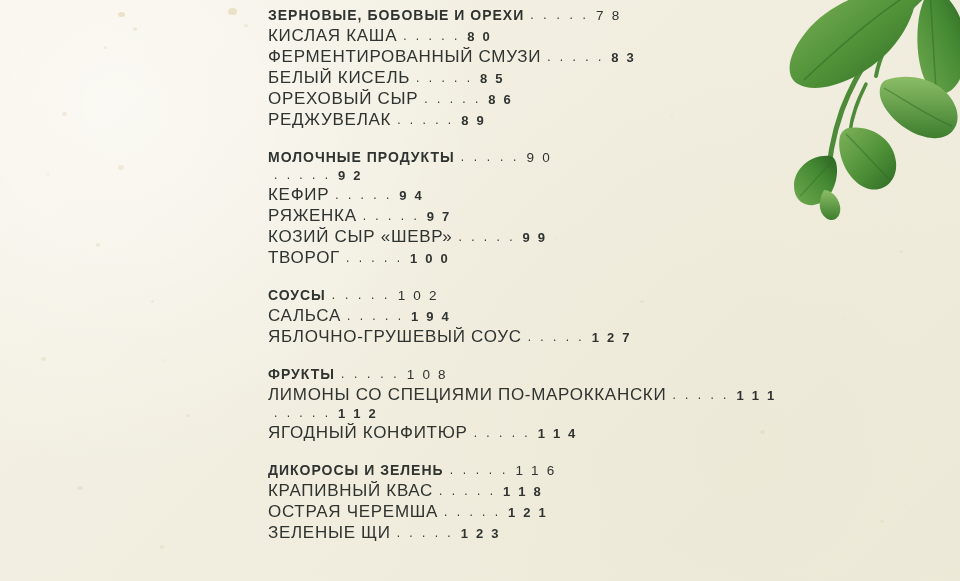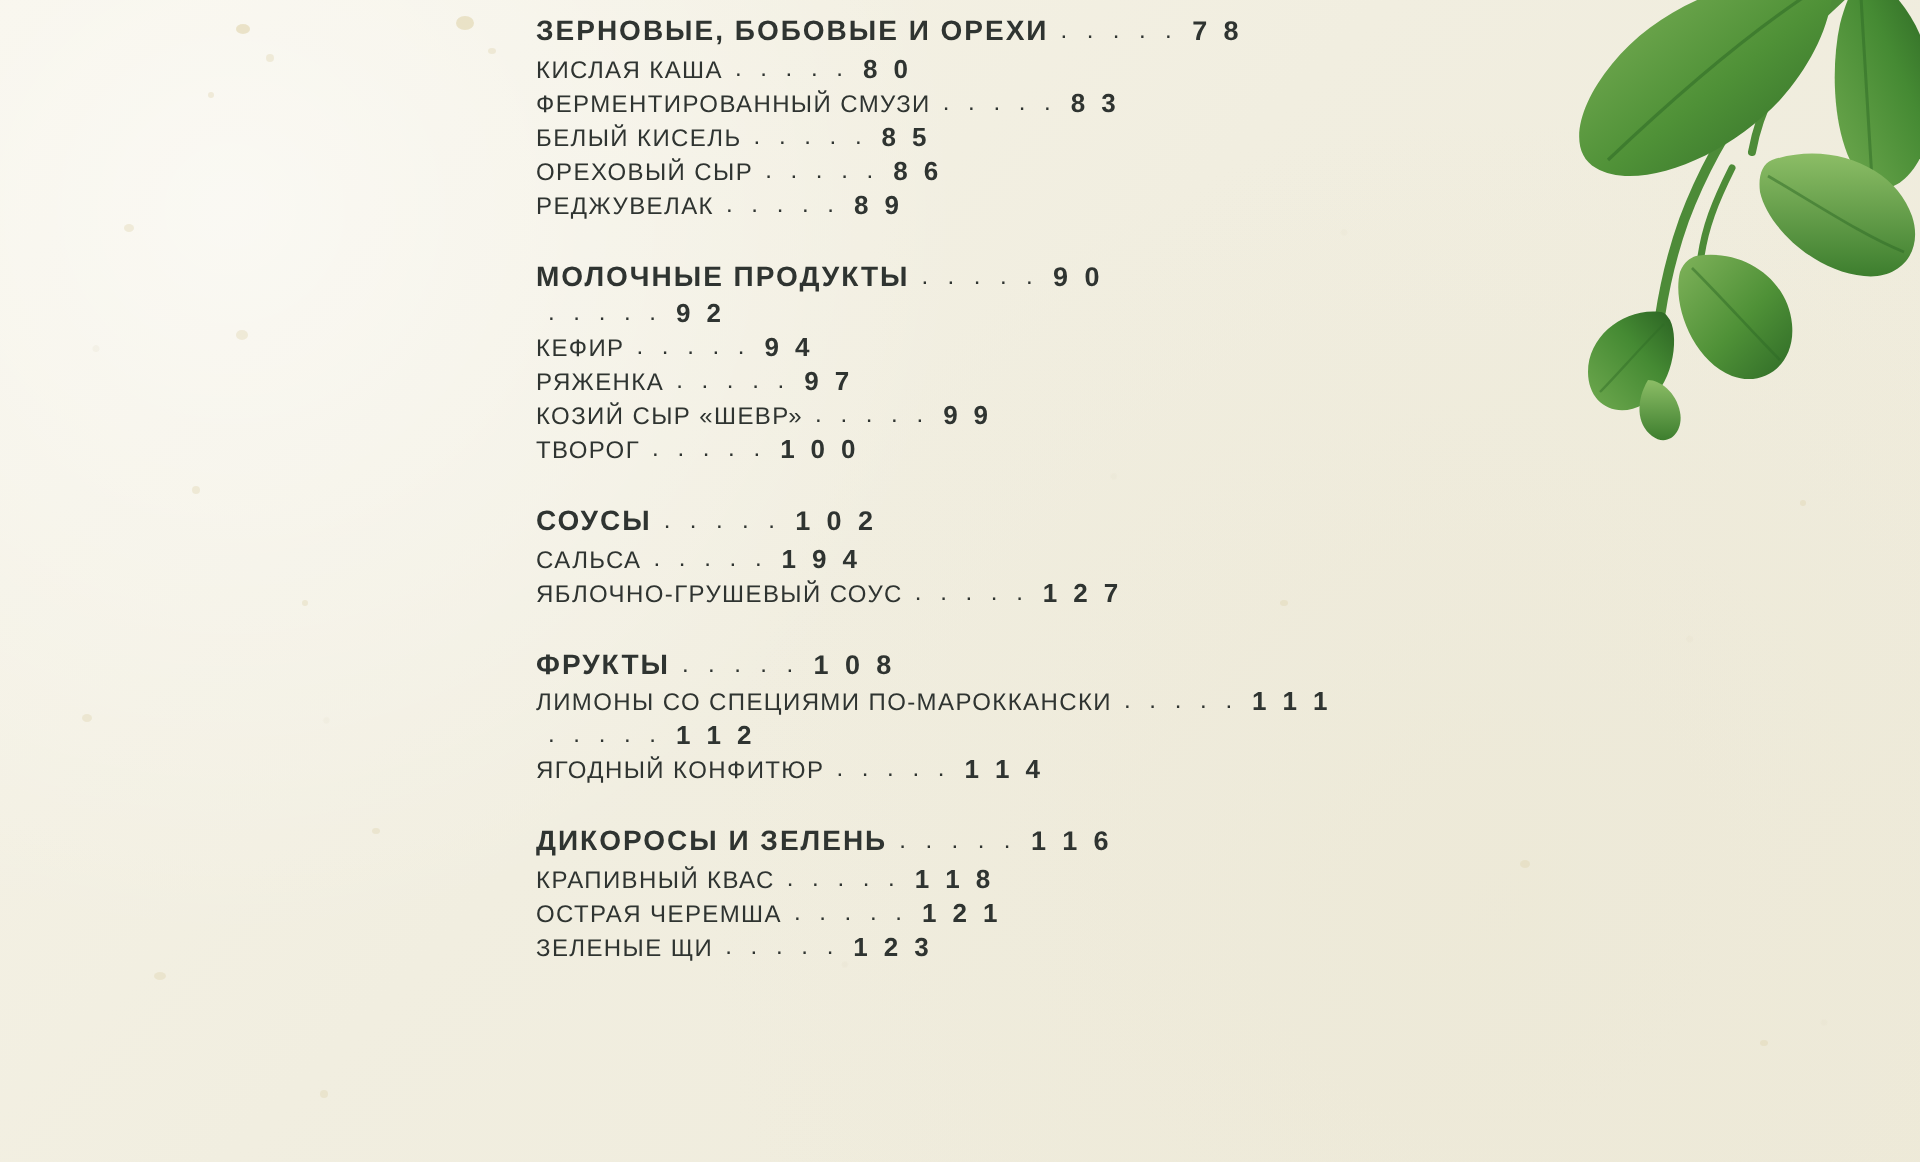--- a/index.html
+++ b/index.html
@@ -72,26 +72,27 @@
 
   .row {
     display: flex;
     align-items: baseline;
     white-space: nowrap;
     line-height: 1.0;
     margin-bottom: 4px;
   }
   .row.head {
     margin-bottom: 5px;
+    align-items: flex-end;
   }
   .title {
     color: #2f3431;
     letter-spacing: .7px;
     text-transform: uppercase;
-    font-size: 12px;
+    font-size: 17px;
   }
   .row.head .title {
     font-weight: bold;
     font-size: 14px;
     letter-spacing: 1px;
   }
   .dots {
     color: #2f3431;
     letter-spacing: 3px;
     font-size: 12px;
@@ -99,21 +100,21 @@
     position: relative;
     top: -1px;
   }
   .row.head .dots { letter-spacing: 3.2px; }
   .page {
     color: #2f3431;
     font-size: 13px;
     letter-spacing: 2.2px;
     font-weight: bold;
   }
-  .row.head .page { font-weight: bold; font-size: 13.5px; }
+  .row.head .page { font-weight: normal; font-size: 13.5px; }
 </style>
 </head>
 <body>
 
 <div id="page">
   <div id="grain"></div>
 
   <div class="speck" style="left:118px;top:12px;width:7px;height:5px;"></div>
   <div class="speck soft" style="left:133px;top:27px;width:4px;height:4px;"></div>
   <div class="speck soft" style="left:104px;top:46px;width:3px;height:3px;"></div>

